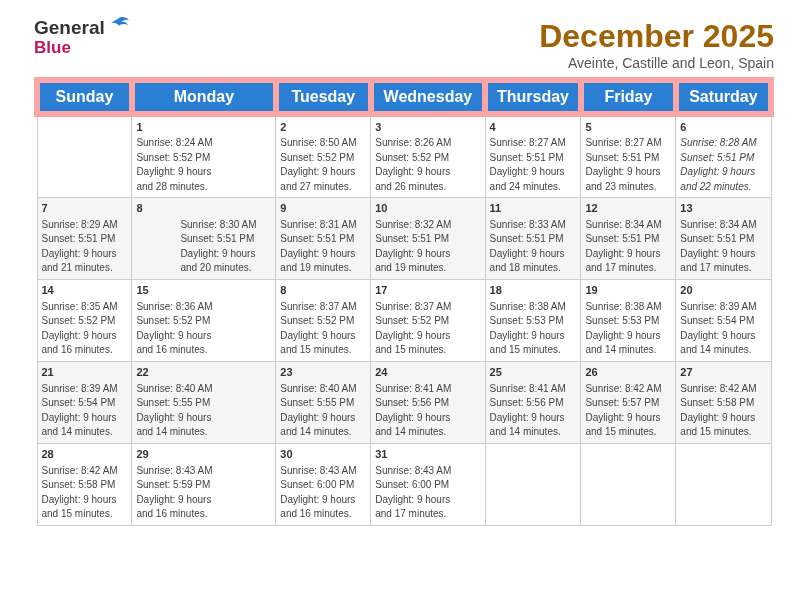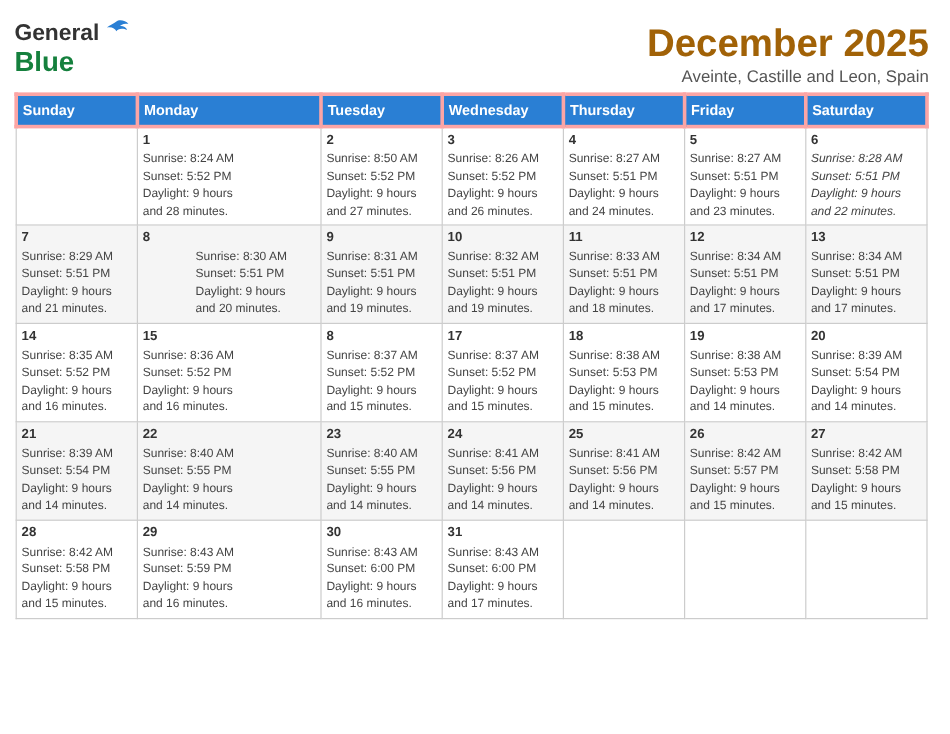--- a/index.html
+++ b/index.html
@@ -6,21 +6,21 @@
     body {
       width: 792px;
       height: 612px;
       font-family: Arial, sans-serif;
       background: #fff;
       overflow: hidden;
     }
     .page {
       width: 792px;
       height: 524px;
-      padding: 18px 18px 10px 12px;
+      padding: 18px 18px 10px 34px;
     }
     .header {
       display: flex;
       justify-content: space-between;
       align-items: flex-start;
       margin-bottom: 6px;
     }
     .logo {
       display: flex;
       align-items: center;
@@ -39,24 +39,24 @@
     }
     table {
       width: 100%;
       border-collapse: collapse;
       font-size: 10.5px;
     }
     thead tr th {
       background-color: #2a7fd4;
       color: #fff;
       padding: 5px 4px;
-      text-align: left;
-      font-size: 12px;
+      text-align: center;
+      font-size: 16px;
       font-weight: bold;
-      border: 3px solid #fca5a5;
+      border: 6px solid #fca5a5;
     }
     tbody tr td {
       border: 1px solid #ccc;
       vertical-align: top;
       padding: 3px 4px;
       height: 82px;
       color: #333;
       line-height: 1.4;
     }
     tbody tr:nth-child(even) td {
@@ -83,21 +83,21 @@
 <div class="page">
   <div class="header">
     <div class="logo">
       <div>
         <div style="display:flex;align-items:center;">
           <div style="font-size:19px;font-weight:bold;color:#333;line-height:1.1;">General</div>
           <svg width="24" height="20" viewBox="0 0 24 20" style="margin-left:2px;margin-top:-4px;">
             <path d="M12 2 C14 0, 20 1, 22 4 C18 3, 16 5, 14 6 C16 5, 20 6, 21 9 C17 7, 13 8, 12 10 C11 8, 8 6, 4 7 C6 5, 10 4, 12 2Z" fill="#2a7fd4"></path>
           </svg>
         </div>
-        <div style="font-size:23px;font-weight:bold;color:#15803d;line-height:1.1;">Blue</div>
+        <div style="font-size:17px;font-weight:bold;color:#be185d;line-height:1.1;">Blue</div>
       </div>
     </div>
     <div class="title-block">
       <div class="main-title">December 2025</div>
       <div class="subtitle">Aveinte, Castille and Leon, Spain</div>
     </div>
   </div>
 
   <table>
     <thead>

